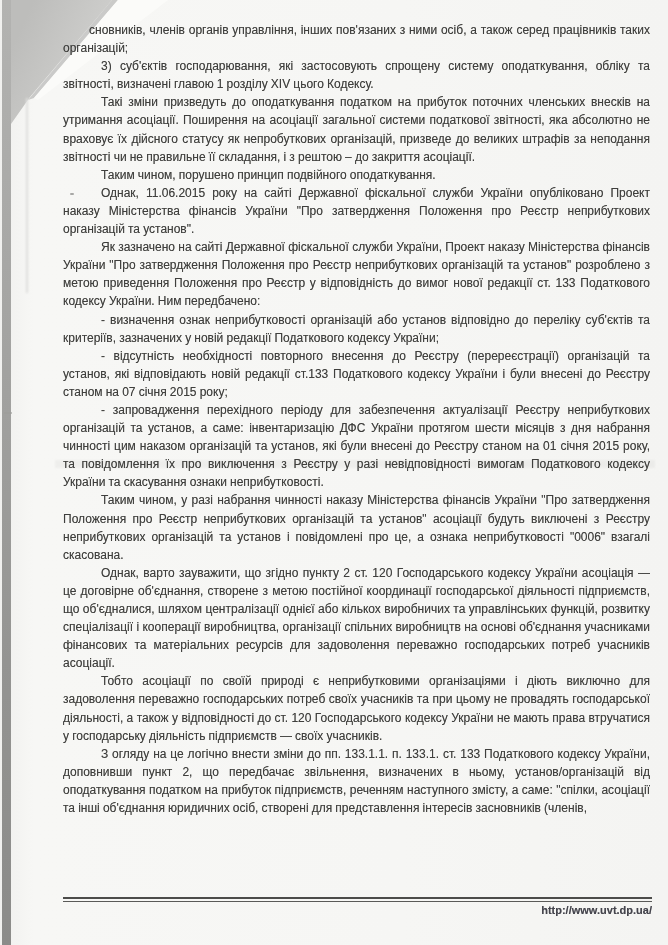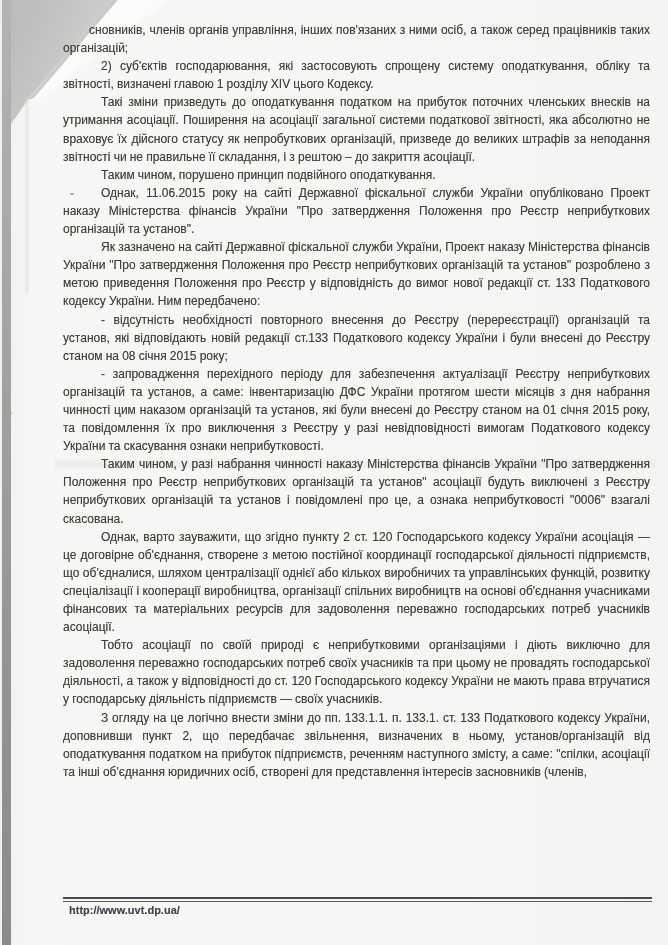--- a/index.html
+++ b/index.html
@@ -53,46 +53,47 @@
   .content p { margin:0; text-indent:38px; }
   p.p-cont { text-indent:26px; }
   p.p-italic { }
 
   .footer-rule {
     position:absolute; left:63px; top:897px; width:589px; height:5px;
     border-top:2px solid #3a3a38; border-bottom:1px solid #4a4a48;
     box-sizing:border-box; opacity:.9;
   }
   .footer-url {
-    position:absolute; left:69px; top:904px; width:589px;
-    text-align:left; font-weight:bold; font-size:11px;
+    position:absolute; left:63px; top:904px; width:589px;
+    text-align:right; font-weight:bold; font-size:11px;
     color:#45454d; text-shadow:0 0 0.5px rgba(70,70,80,0.5);
   }
 </style>
 </head>
 <body>
 
 <div class="paper"></div>
 <div class="scan-strip"></div>
 <div class="fold-shade"></div>
 <div class="fold-edge"></div>
 <div class="fold-highlight"></div>
 <div class="fold-crease"></div>
 <div class="mark-1"></div>
 <div class="mark-2"></div>
 <div class="streak"></div>
 
 <div class="content">
   <p class="p-cont">сновників, членів органів управління, інших пов'язаних з ними осіб, а також серед працівників таких організацій;</p>
-  <p>2) суб'єктів господарювання, які застосовують спрощену систему оподаткування, обліку та звітності, визначені главою 1 розділу XIV цього Кодексу.</p>
+  <p>3) суб'єктів господарювання, які застосовують спрощену систему оподаткування, обліку та звітності, визначені главою 1 розділу XIV цього Кодексу.</p>
   <p>Такі зміни призведуть до оподаткування податком на прибуток поточних членських внесків на утримання асоціації. Поширення на асоціації загальної системи податкової звітності, яка абсолютно не враховує їх дійсного статусу як непробуткових організацій, призведе до великих штрафів за неподання звітності чи не правильне її складання, і з рештою – до закриття асоціації.</p>
   <p>Таким чином, порушено принцип подвійного оподаткування.</p>
   <p>Однак, 11.06.2015 року на сайті Державної фіскальної служби України опубліковано Проект наказу Міністерства фінансів України "Про затвердження Положення про Реєстр неприбуткових організацій та установ".</p>
   <p>Як зазначено на сайті Державної фіскальної служби України, Проект наказу Міністерства фінансів України "Про затвердження Положення про Реєстр неприбуткових організацій та установ" розроблено з метою приведення Положення про Реєстр у відповідність до вимог нової редакції ст. 133 Податкового кодексу України. Ним передбачено:</p>
-  <p>- відсутність необхідності повторного внесення до Реєстру (перереєстрації) організацій та установ, які відповідають новій редакції  ст.133  Податкового кодексу України і були внесені до Реєстру станом на 08 січня 2015 року;</p>
+  <p>- визначення ознак неприбутковості організацій або установ відповідно до переліку суб'єктів та критеріїв, зазначених у новій редакції Податкового кодексу України;</p>
+  <p>- відсутність необхідності повторного внесення до Реєстру (перереєстрації) організацій та установ, які відповідають новій редакції  ст.133  Податкового кодексу України і були внесені до Реєстру станом на 07 січня 2015 року;</p>
   <p>- запровадження перехідного періоду для забезпечення актуалізації Реєстру неприбуткових організацій та установ, а саме: інвентаризацію ДФС України протягом шести місяців з дня набрання чинності цим наказом організацій та установ, які були внесені до Реєстру станом на 01 січня 2015 року, та повідомлення їх про виключення з Реєстру у разі невідповідності вимогам Податкового кодексу України та скасування ознаки неприбутковості.</p>
   <p>Таким чином, у разі набрання чинності наказу Міністерства фінансів України "Про затвердження Положення про Реєстр неприбуткових організацій та установ" асоціації будуть виключені з Реєстру неприбуткових організацій та установ і повідомлені про це, а ознака неприбутковості "0006" взагалі скасована.</p>
   <p>Однак, варто зауважити, що згідно пункту 2 ст. 120 Господарського кодексу України асоціація — це договірне об'єднання, створене з метою постійної координації господарської діяльності підприємств, що об'єдналися, шляхом централізації однієї або кількох виробничих та управлінських функцій, розвитку спеціалізації і кооперації виробництва, організації спільних виробництв на основі об'єднання учасниками фінансових та матеріальних ресурсів для задоволення переважно господарських потреб учасників асоціації.</p>
   <p>Тобто асоціації по своїй природі є неприбутковими організаціями і діють виключно для задоволення переважно господарських потреб своїх учасників та при цьому не провадять господарської діяльності, а також у відповідності до ст. 120 Господарського кодексу України не мають права втручатися у господарську діяльність підприємств — своїх учасників.</p>
   <p class="p-italic">З огляду на це логічно внести зміни до пп. 133.1.1. п. 133.1. ст. 133 Податкового кодексу України, доповнивши пункт 2, що передбачає звільнення, визначених в ньому, установ/організацій від оподаткування податком на прибуток підприємств, реченням наступного змісту, а саме: "спілки, асоціації та інші об'єднання юридичних осіб, створені для представлення інтересів засновників (членів,</p>
 </div>
 
 <div class="footer-rule"></div>
 <div class="footer-url">http://www.uvt.dp.ua/</div>
 

